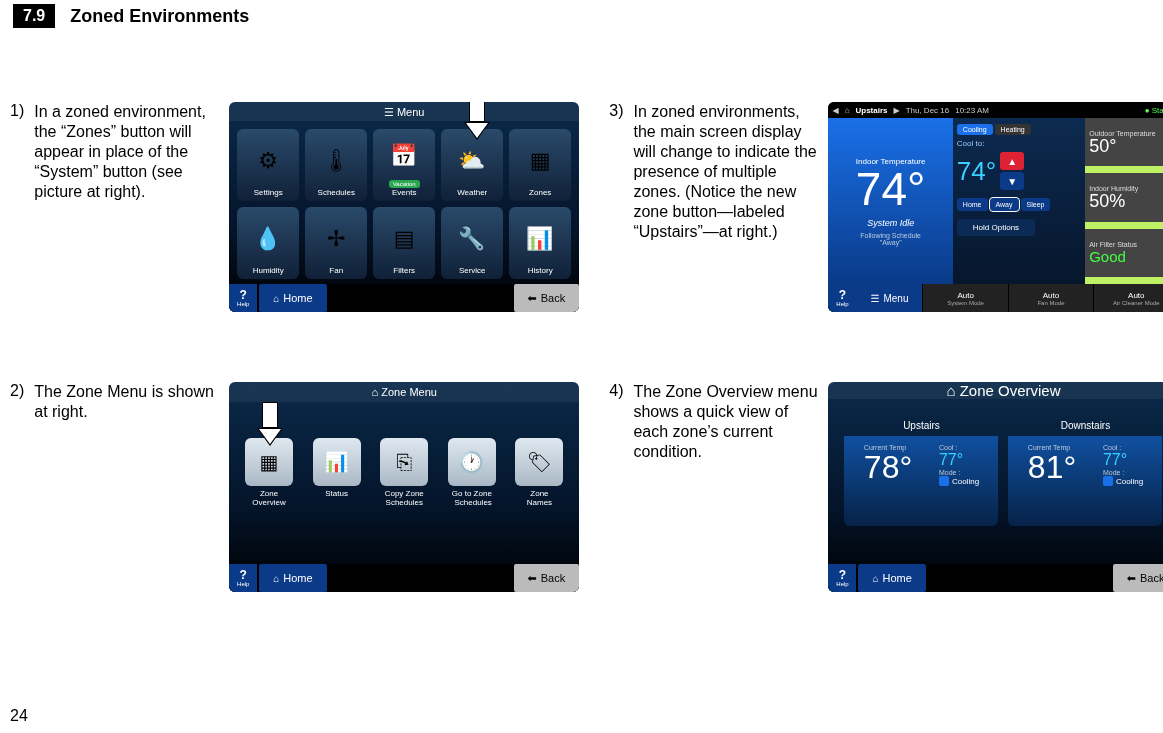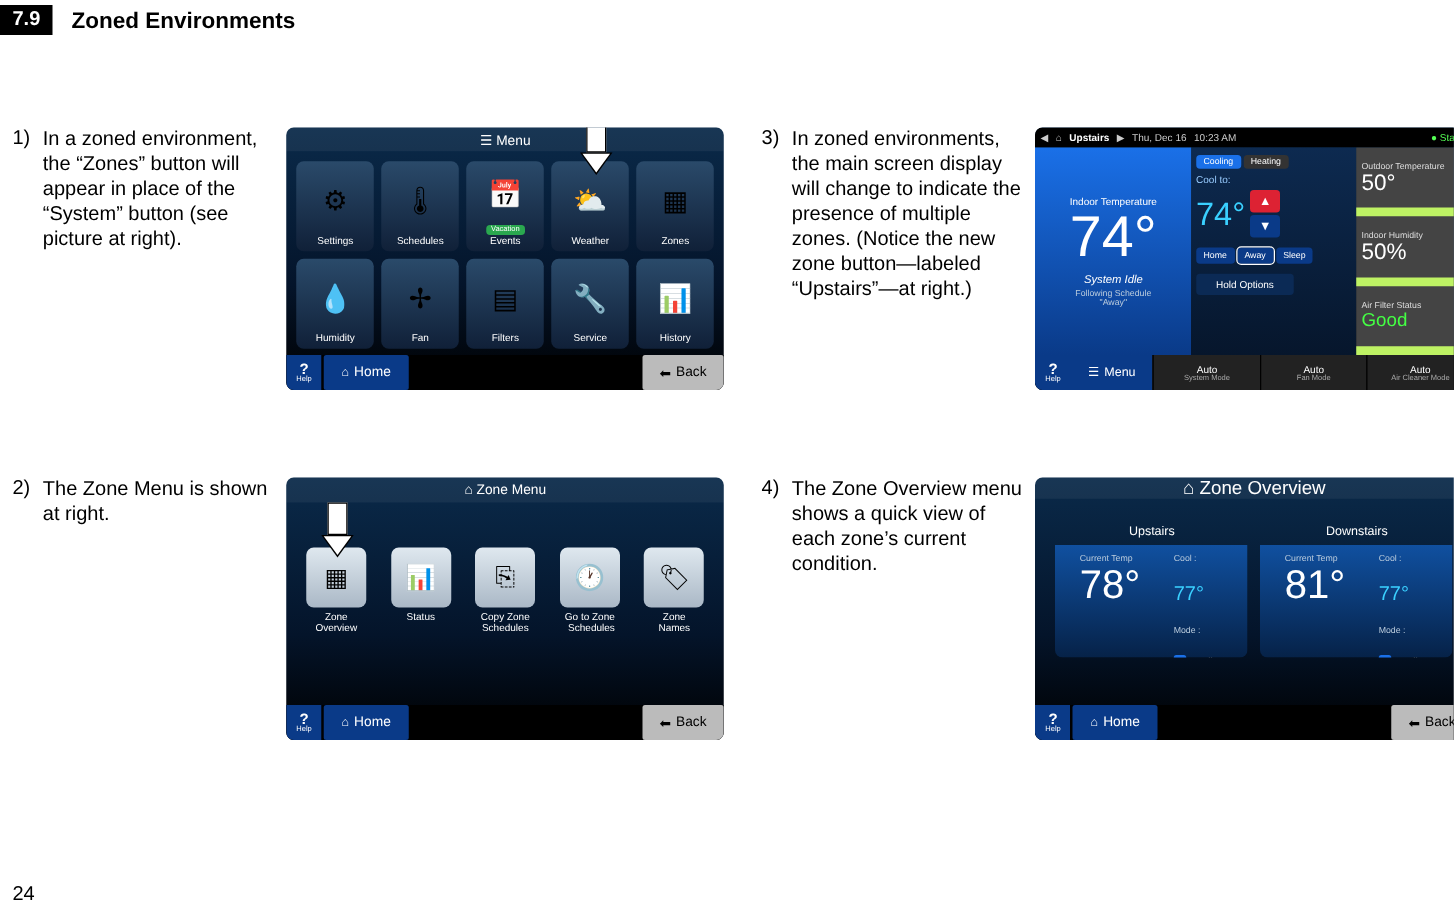--- a/index.html
+++ b/index.html
@@ -17,20 +17,21 @@
     align-items: center;
     gap: 15px;
     padding: 4px 0;
   }
   .section-num {
     background: #000;
     color: #fff;
     font-weight: bold;
     font-size: 16px;
     padding: 3px 10px;
+    margin-left: 13px;
   }
   .section-title {
     font-weight: bold;
     font-size: 18px;
   }
   .content {
     display: grid;
     grid-template-columns: 1fr 1fr;
     grid-template-rows: auto auto;
     gap: 70px 30px;
@@ -267,21 +268,21 @@
   }
   .s4-head{font-size:10px;color:#fff;text-align:center;padding:5px 0;}
   .s4-body{
     background:linear-gradient(180deg,#1050a0,#062248);
     display:flex;justify-content:space-around;
     padding:8px 6px;height:74px;
   }
   .s4-cur{display:flex;flex-direction:column;align-items:flex-start;}
   .s4-cur .l{color:#bcd;font-size:7px;}
   .s4-cur .v{color:#fff;font-size:32px;font-weight:300;line-height:1;}
-  .s4-info{display:flex;flex-direction:column;gap:16px;}
+  .s4-info{display:flex;flex-direction:column;gap:0;}
   .s4-info .l{color:#bcd;font-size:7px;}
   .s4-info .v{color:#3ad0ff;font-size:16px;font-weight:300;}
   .s4-info .m{color:#fff;font-size:8px;display:flex;align-items:center;gap:3px;}
   .cool-ic{width:10px;height:10px;background:#1a70e8;border-radius:2px;}
   .page-num{
     position:absolute;bottom:8px;left:10px;font-size:16px;
   }
 </style>
 </head>
 <body>

